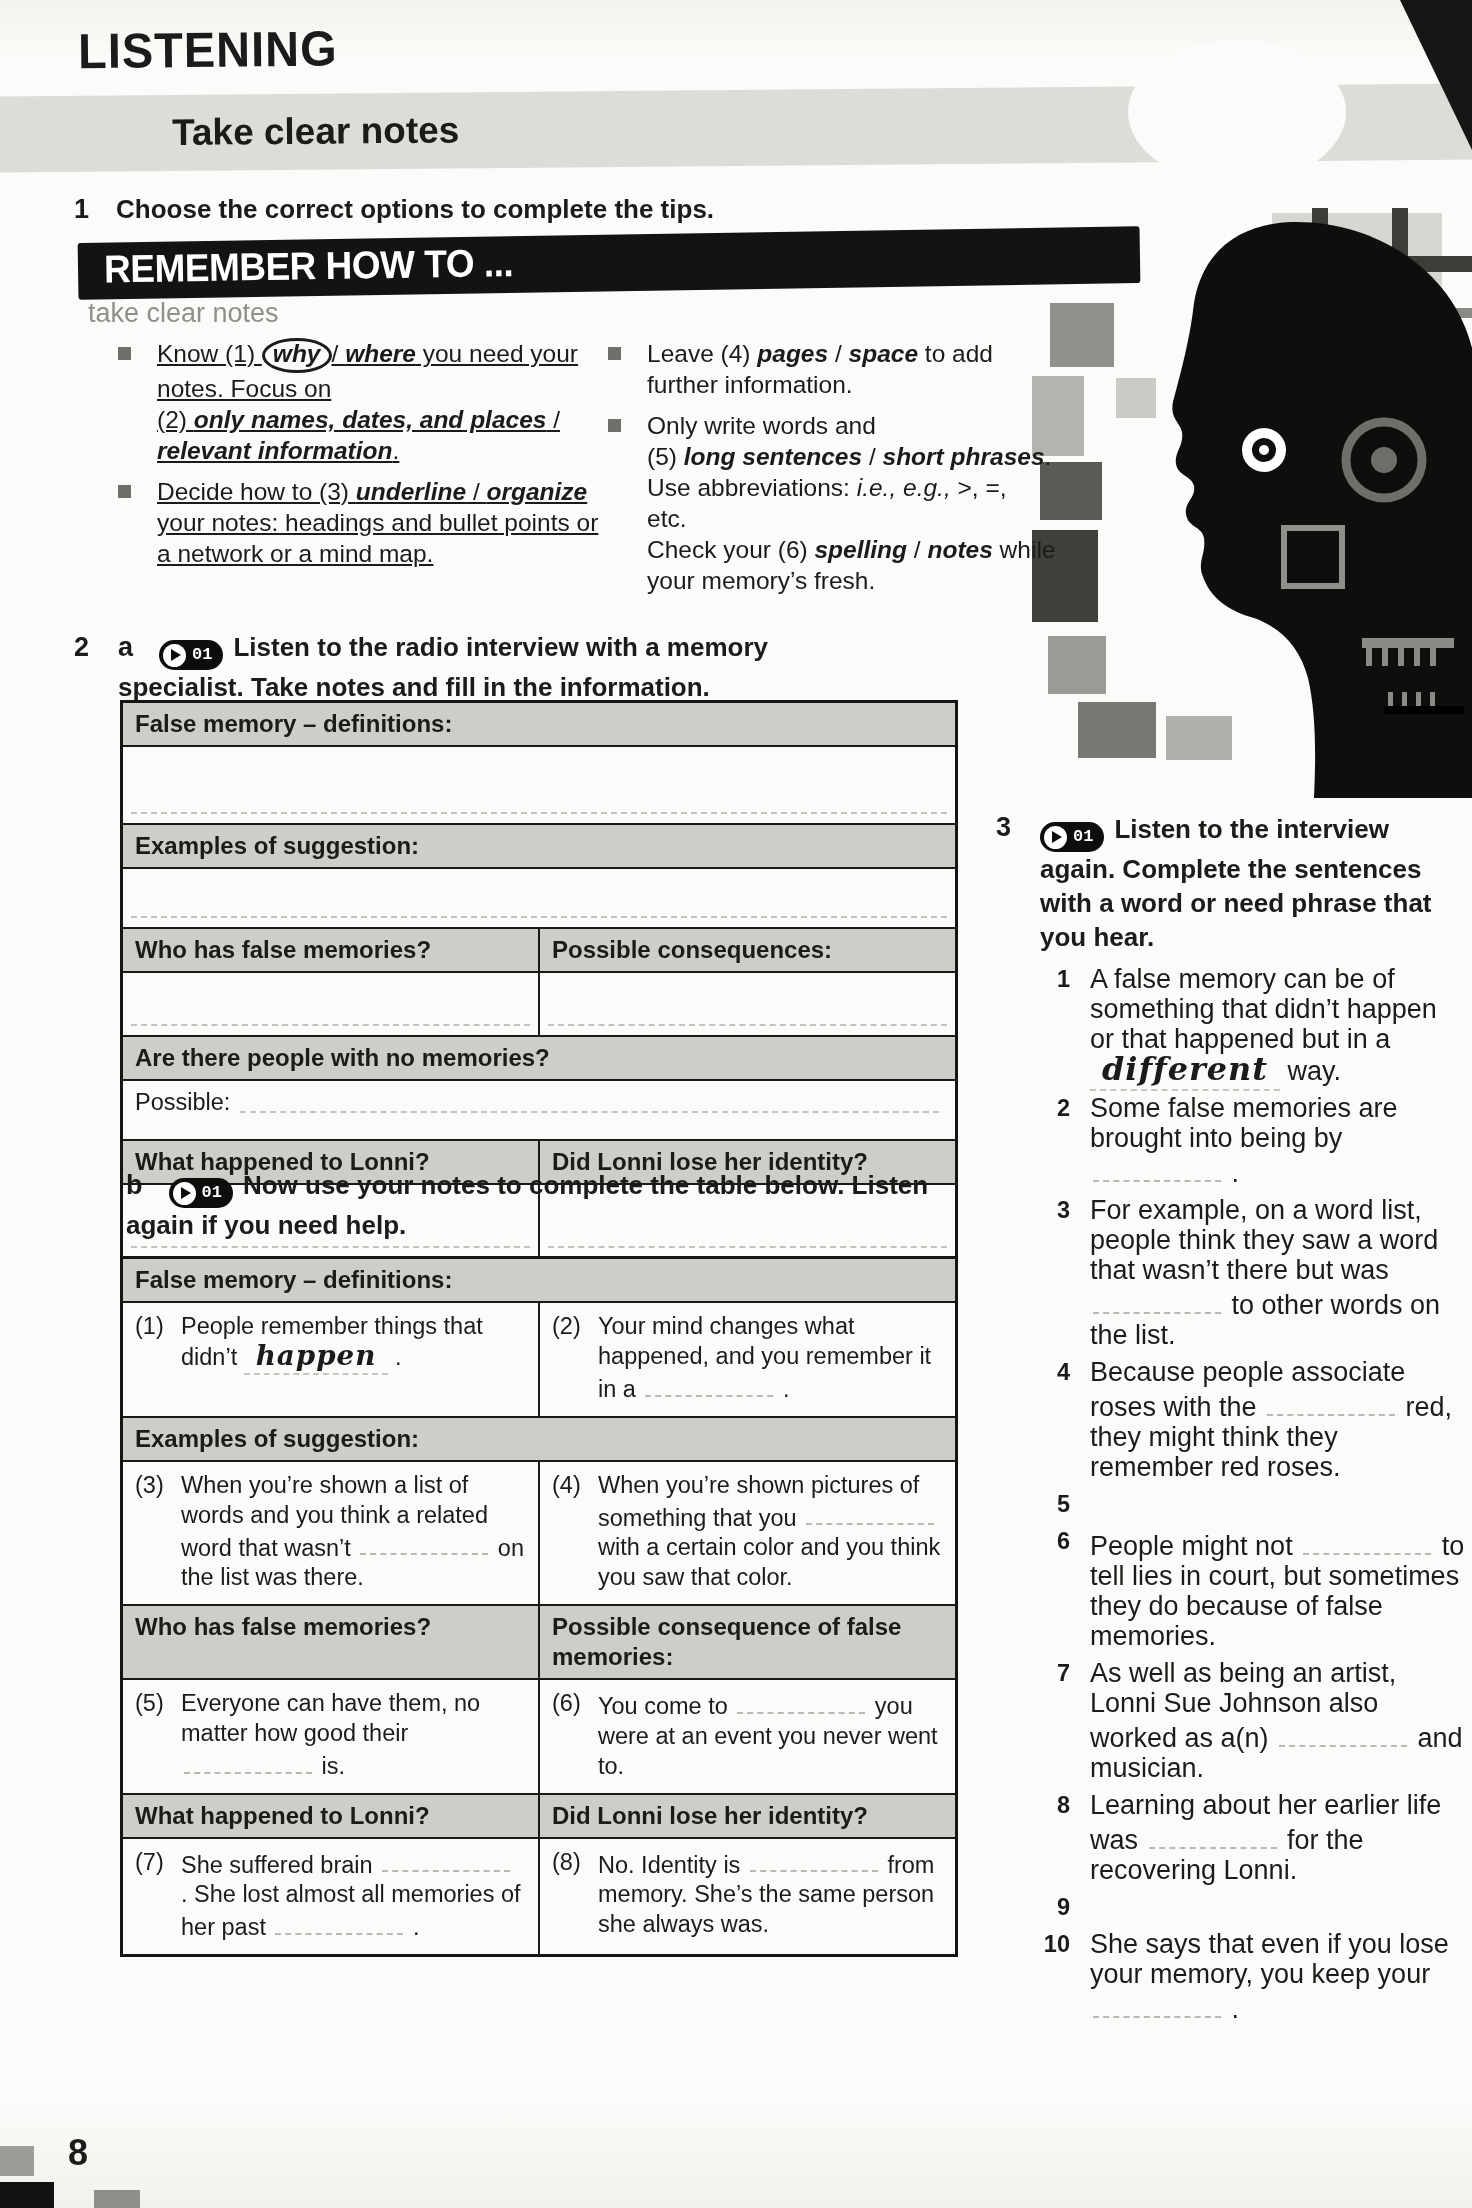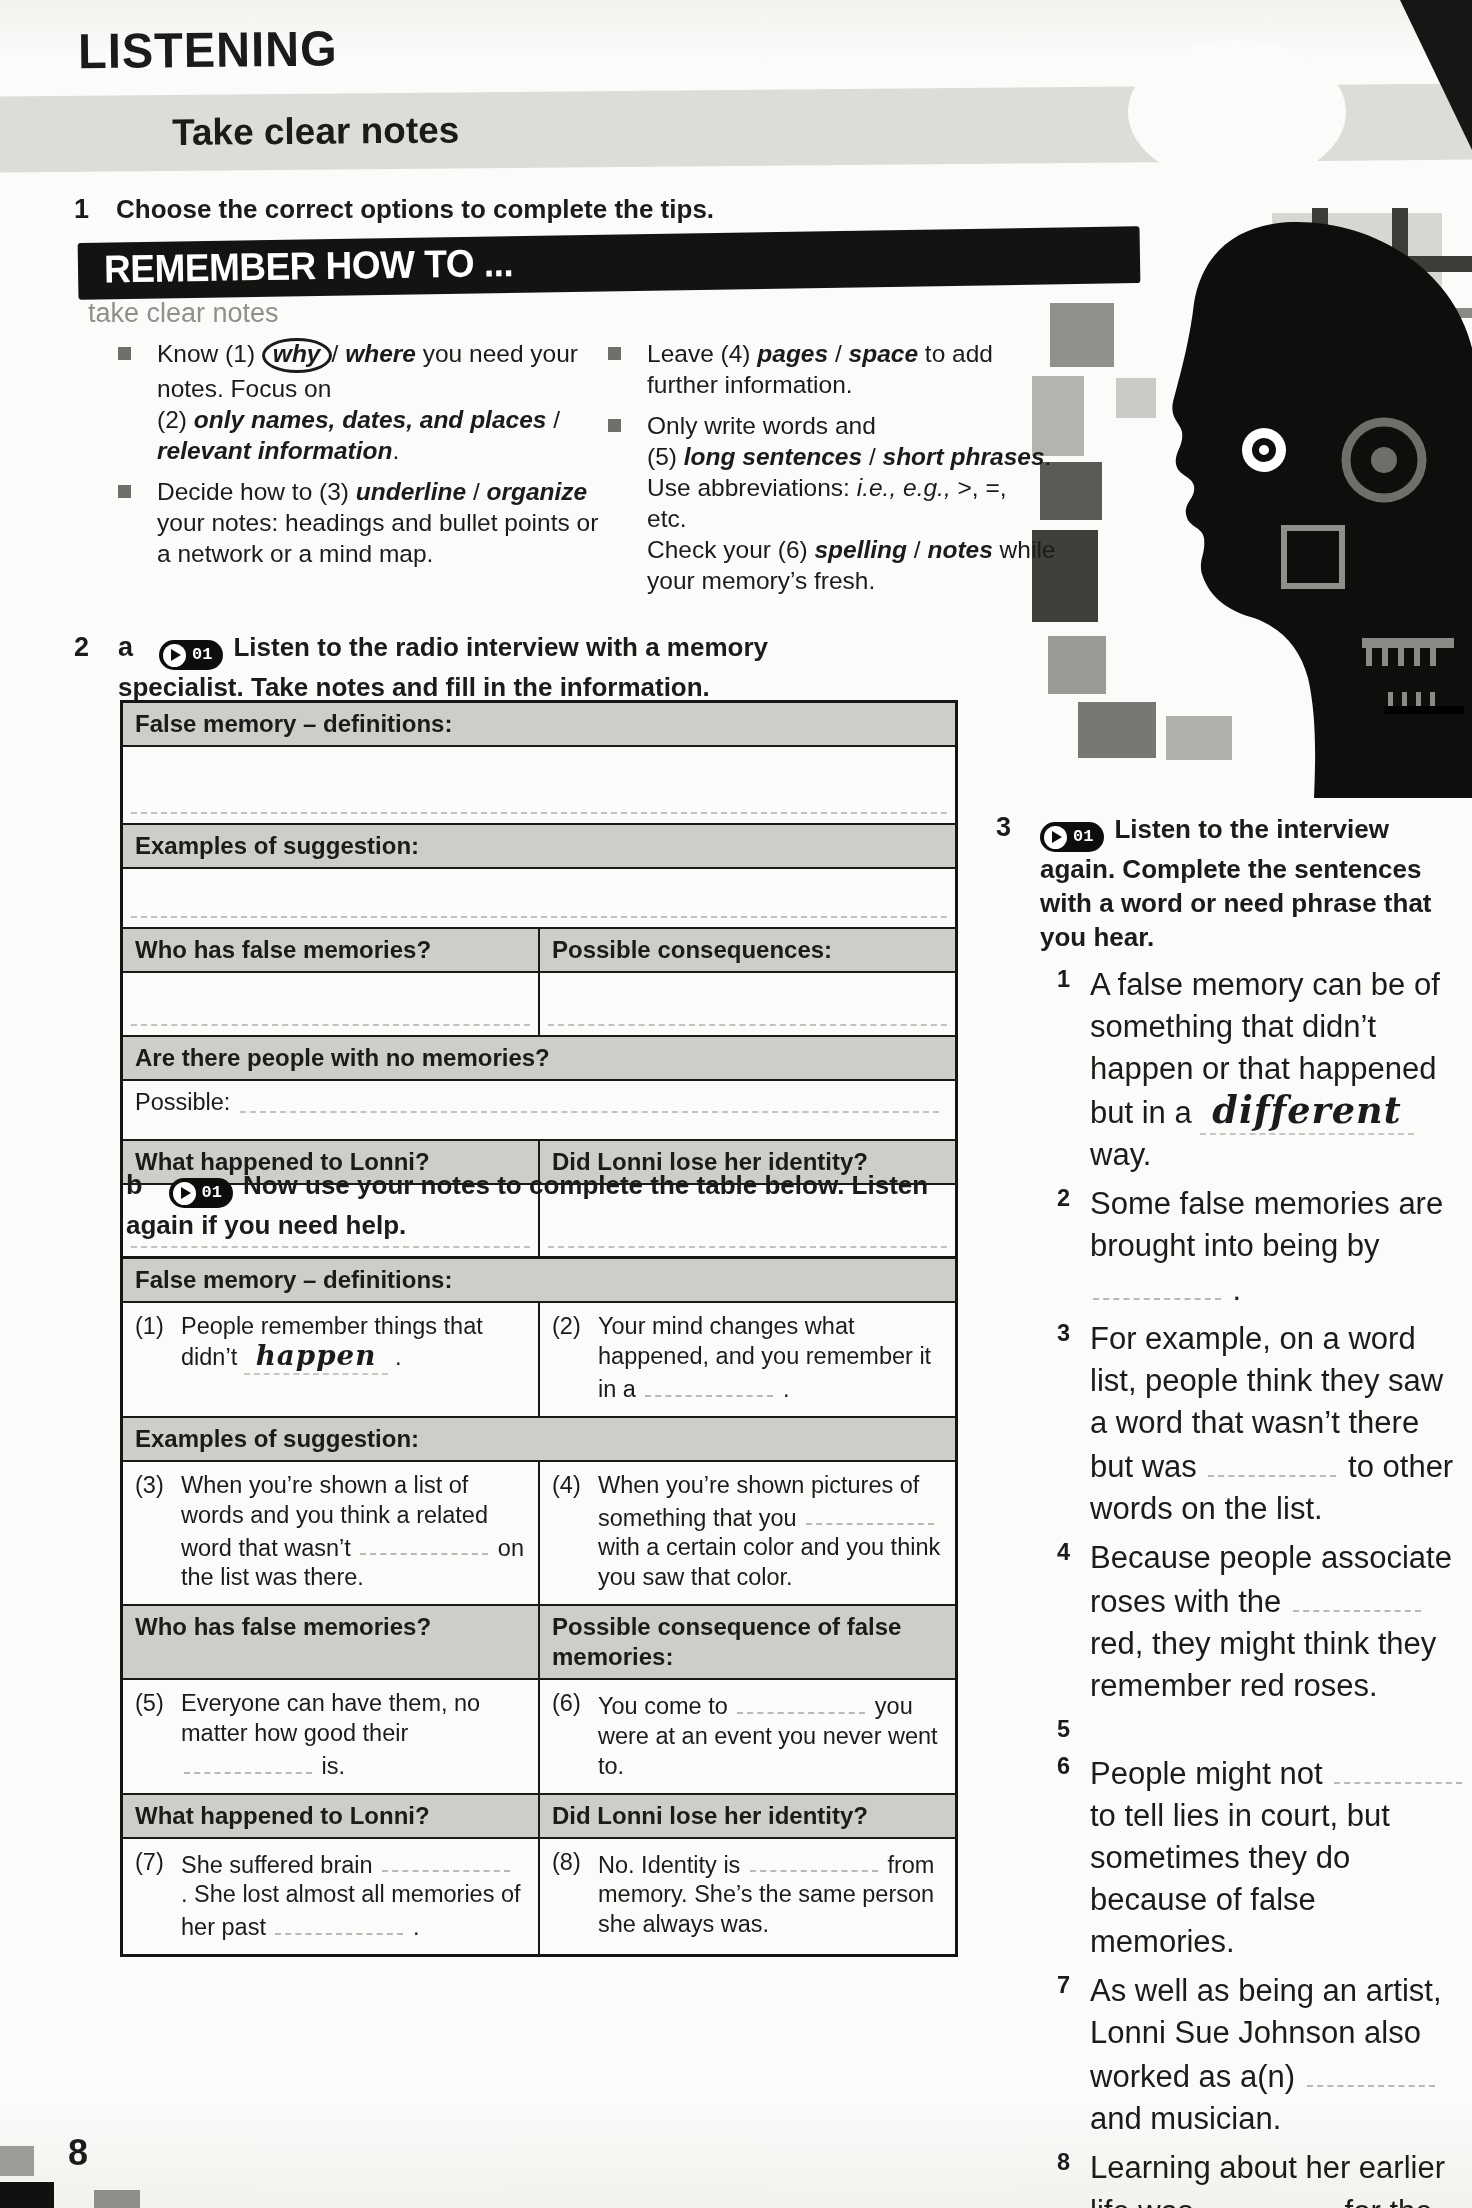--- a/index.html
+++ b/index.html
@@ -20,21 +20,21 @@
   .exnum-abs{position:absolute;font-size:27px;font-weight:800;}
   .ex1num{left:74px;top:194px;}
   .ex1-instr{position:absolute;left:116px;top:194px;font-size:26px;font-weight:700;}
   .remember-bar{position:absolute;left:78px;top:236px;width:1062px;height:54px;background:#131311;
                 color:#fff;font-size:37px;font-weight:800;letter-spacing:-0.5px;line-height:52px;
                 padding-left:26px;box-sizing:border-box;transform:rotate(-0.9deg) scaleY(1.05);border-radius:3px;}
   .remember-sub{position:absolute;left:88px;top:298px;font-size:27px;color:#8f8f8b;}
   
   .tips{position:absolute;left:118px;top:338px;width:960px;display:flex;}
   .tipcol{list-style:none;margin:0;padding:0;}
-  .tipcol.left{width:490px;}
+  .tipcol.left{width:490px;text-decoration:underline;}
   .tipcol.right{width:460px;}
   .tipcol li{display:flex;margin-bottom:10px;}
   .sq{width:13px;height:13px;background:#6f6f6b;margin:9px 26px 0 0;flex:none;}
   .tiptext{flex:1;font-size:24.5px;line-height:31px;}
   .seg-bi{font-weight:700;font-style:italic;}
   .seg-i{font-style:italic;}
   .seg-circle{display:inline-block;border:3px solid #1c1c1a;border-radius:50%;padding:0 8px 2px;
               font-weight:700;font-style:italic;line-height:1.1;}
   .seg-hand{font-family:"DejaVu Serif",serif;font-style:italic;font-weight:700;font-size:1.18em;
             padding:0 12px 1px;border-bottom:2px dashed #c6c6c2;letter-spacing:1px;}
@@ -70,21 +70,21 @@
   .cellflex{display:flex;}
   .qn{flex:none;width:46px;}
   .qt{flex:1;}
   .t2 td{padding:8px 12px 12px;}
   
   .ex3num{left:996px;top:812px;}
   .ex3head{position:absolute;left:1040px;top:812px;width:424px;font-size:26px;font-weight:700;line-height:34px;}
   .ex3items{position:absolute;left:1028px;top:964px;width:440px;}
   .item{display:flex;margin-bottom:7px;}
   .inum{flex:none;width:42px;text-align:right;font-weight:700;font-size:23.5px;line-height:30px;}
-  .itext{flex:1;margin-left:20px;font-size:31px;line-height:42px;}
+  .itext{flex:1;margin-left:20px;font-size:27px;line-height:30px;}
   
   .tab-sq1{position:absolute;left:0;top:2146px;width:34px;height:30px;background:#9c9c98;}
   .page-num{position:absolute;left:68px;top:2132px;font-size:36px;font-weight:800;}
   .tab-sq2{position:absolute;left:0;top:2182px;width:54px;height:26px;background:#111;}
   .tab-sq3{position:absolute;left:94px;top:2190px;width:46px;height:18px;background:#8e8e8a;}
 </style>
 </head>
 <body>
 
 <div class="page">

